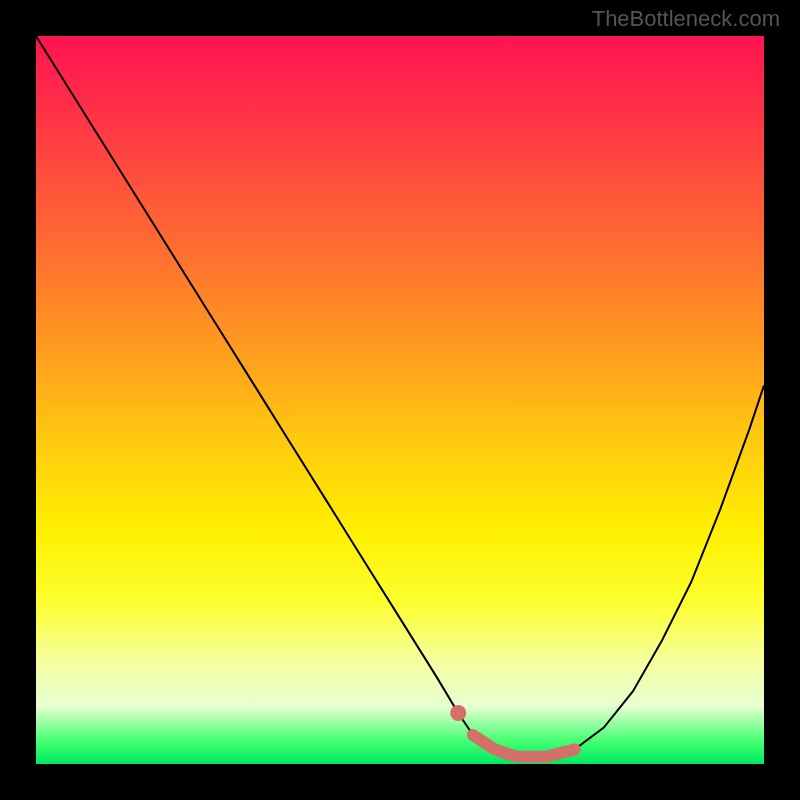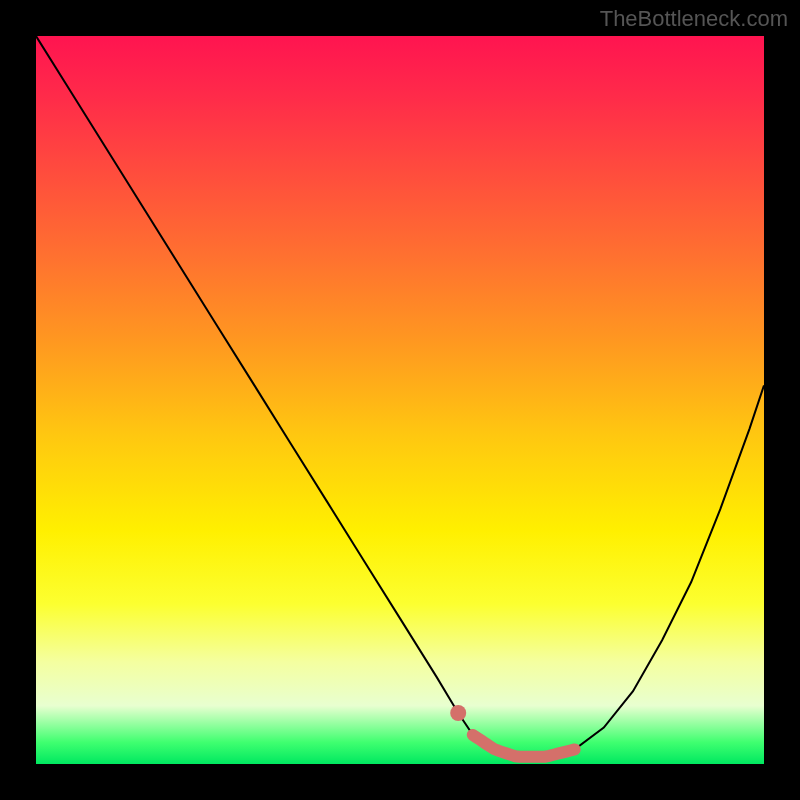--- a/index.html
+++ b/index.html
@@ -7,21 +7,21 @@
     width: 800px;
     height: 800px;
     background: #000;
     position: relative;
     overflow: hidden;
     font-family: Arial, sans-serif;
   }
   .watermark {
     position: absolute;
     top: 6px;
-    right: 12px;
+    right: 20px;
     color: #555;
     font-size: 22px;
     font-weight: 500;
     z-index: 10;
   }
   .plot-area {
     position: absolute;
     left: 36px;
     top: 36px;
     width: 728px;

